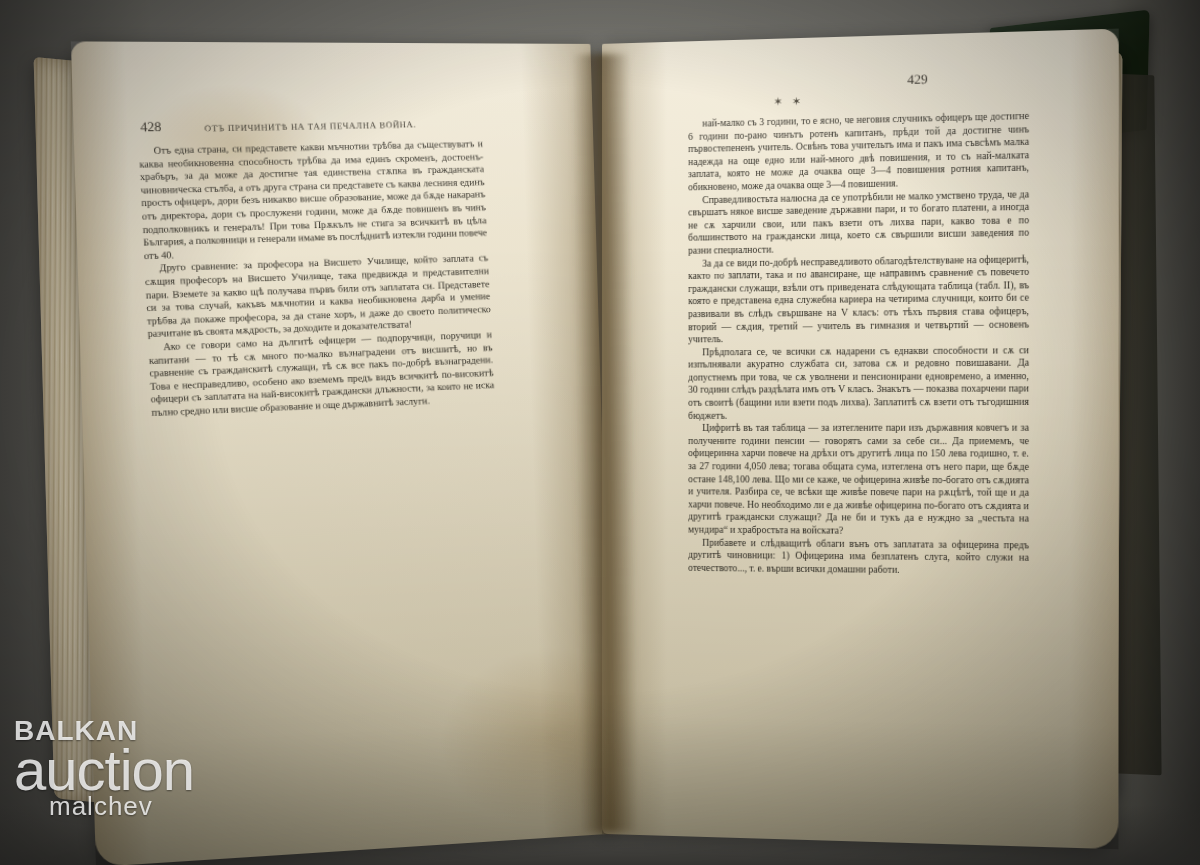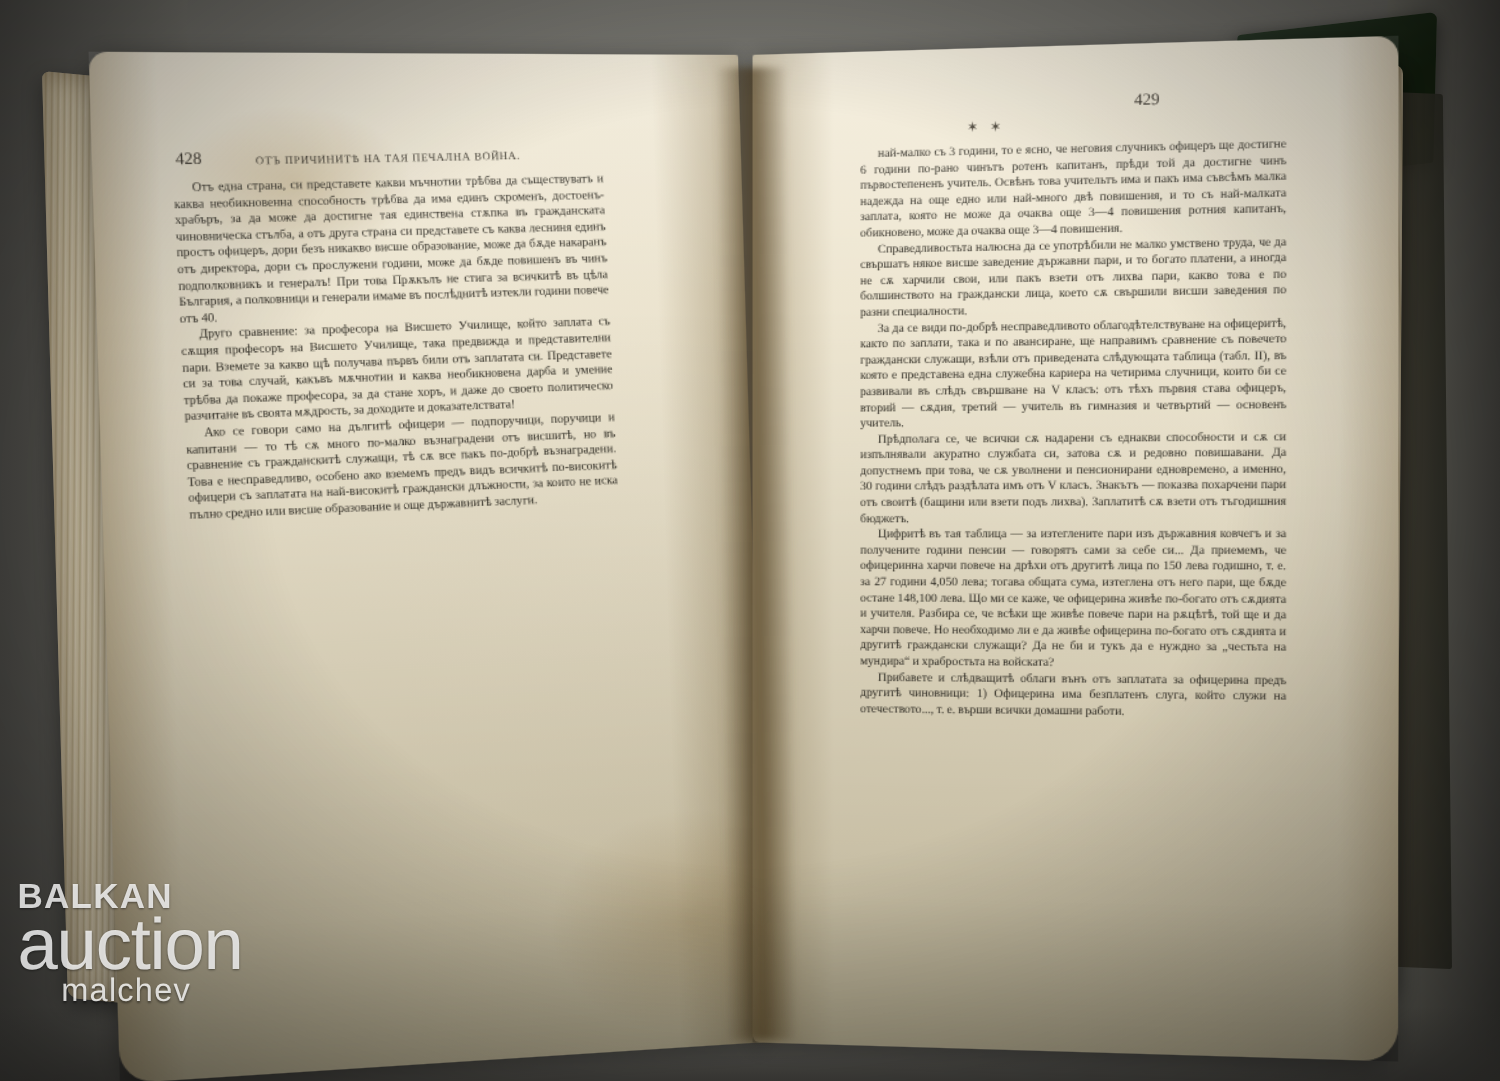--- a/index.html
+++ b/index.html
@@ -141,21 +141,21 @@
     position:absolute;inset:0;pointer-events:none;
     background:linear-gradient(180deg,rgba(255,255,255,.12) 0%,rgba(0,0,0,0) 25%,rgba(0,0,0,.10) 85%,rgba(0,0,0,.22) 100%);
   }
   .vignette{
     position:absolute;inset:0;pointer-events:none;
     background:radial-gradient(ellipse at 50% 45%,rgba(0,0,0,0) 45%,rgba(0,0,0,.45) 100%);
   }
 
   
   .wm{
-    position:absolute;left:14px;bottom:60px;
+    position:absolute;left:14px;bottom:46px;
     color:rgba(255,255,255,.80);
     font-family:"Liberation Sans", sans-serif;
     line-height:1;
     text-shadow:0 1px 2px rgba(0,0,0,.45);
     pointer-events:none;
   }
   .wm .l1{font-size:28px;font-weight:700;letter-spacing:1px;}
   .wm .l2{font-size:58px;font-weight:400;letter-spacing:-1px;margin-top:-4px;text-align:center;}
   .wm .l3{font-size:26px;font-weight:400;letter-spacing:1px;margin-top:-6px;margin-left:35px;}
 </style>

